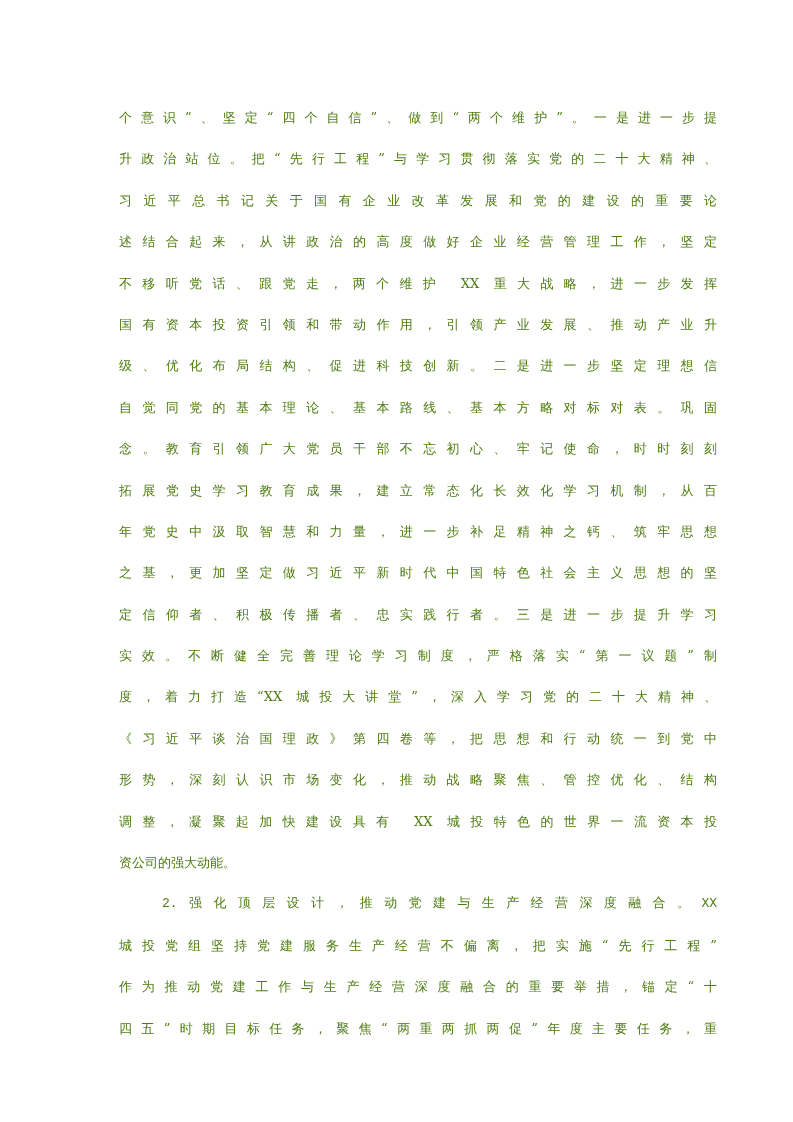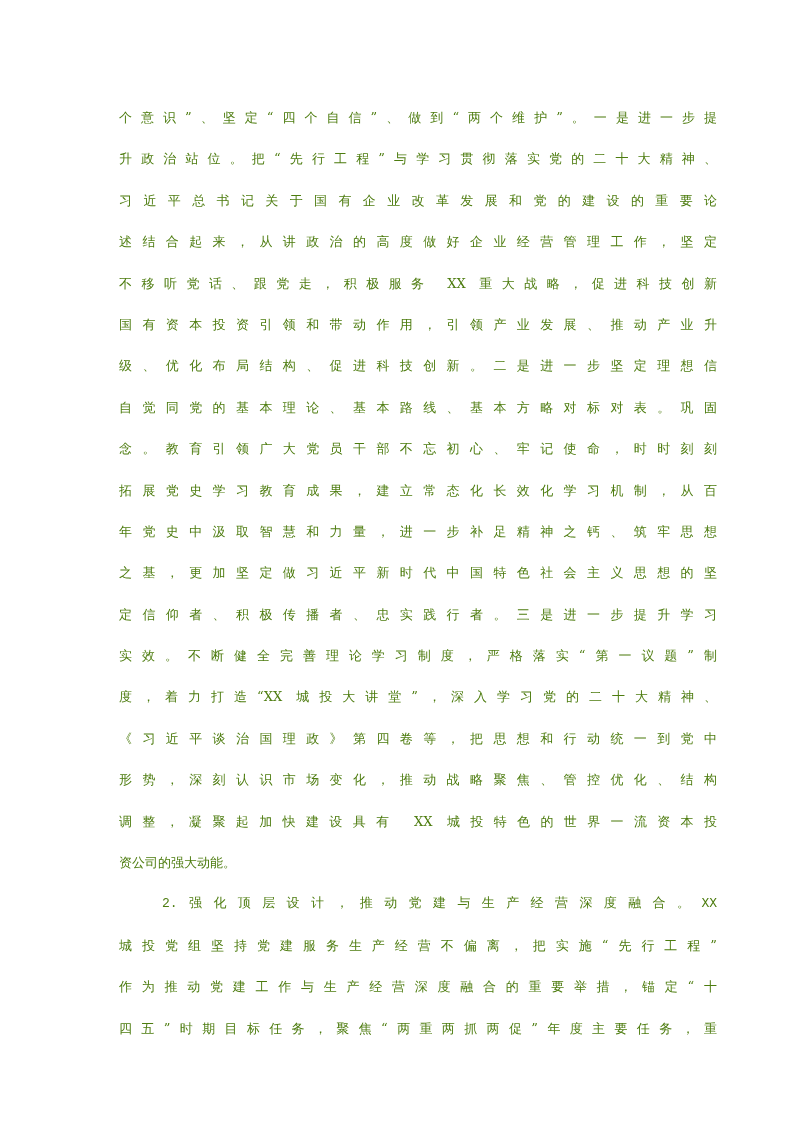--- a/index.html
+++ b/index.html
@@ -52,21 +52,21 @@
 <body>
 
 <div class="page">
   <div class="body-text">
 
     <div>
       <span class="line">个意识”、坚定“四个自信”、做到“两个维护”。一是进一步提</span>
       <span class="line">升政治站位。把“先行工程”与学习贯彻落实党的二十大精神、</span>
       <span class="line">习近平总书记关于国有企业改革发展和党的建设的重要论</span>
       <span class="line">述结合起来，从讲政治的高度做好企业经营管理工作，坚定</span>
-      <span class="line">不移听党话、跟党走，积极服务 XX 重大战略，促进科技创新</span>
+      <span class="line">不移听党话、跟党走，两个维护 XX 重大战略，进一步发挥</span>
       <span class="line">国有资本投资引领和带动作用，引领产业发展、推动产业升</span>
       <span class="line">级、优化布局结构、促进科技创新。二是进一步坚定理想信</span>
       <span class="line">自觉同党的基本理论、基本路线、基本方略对标对表。巩固</span>
       <span class="line">念。教育引领广大党员干部不忘初心、牢记使命，时时刻刻</span>
       <span class="line">拓展党史学习教育成果，建立常态化长效化学习机制，从百</span>
       <span class="line">年党史中汲取智慧和力量，进一步补足精神之钙、筑牢思想</span>
       <span class="line">之基，更加坚定做习近平新时代中国特色社会主义思想的坚</span>
       <span class="line">定信仰者、积极传播者、忠实践行者。三是进一步提升学习</span>
       <span class="line">实效。不断健全完善理论学习制度，严格落实“第一议题”制</span>
       <span class="line">度，着力打造“XX 城投大讲堂”，深入学习党的二十大精神、</span>

